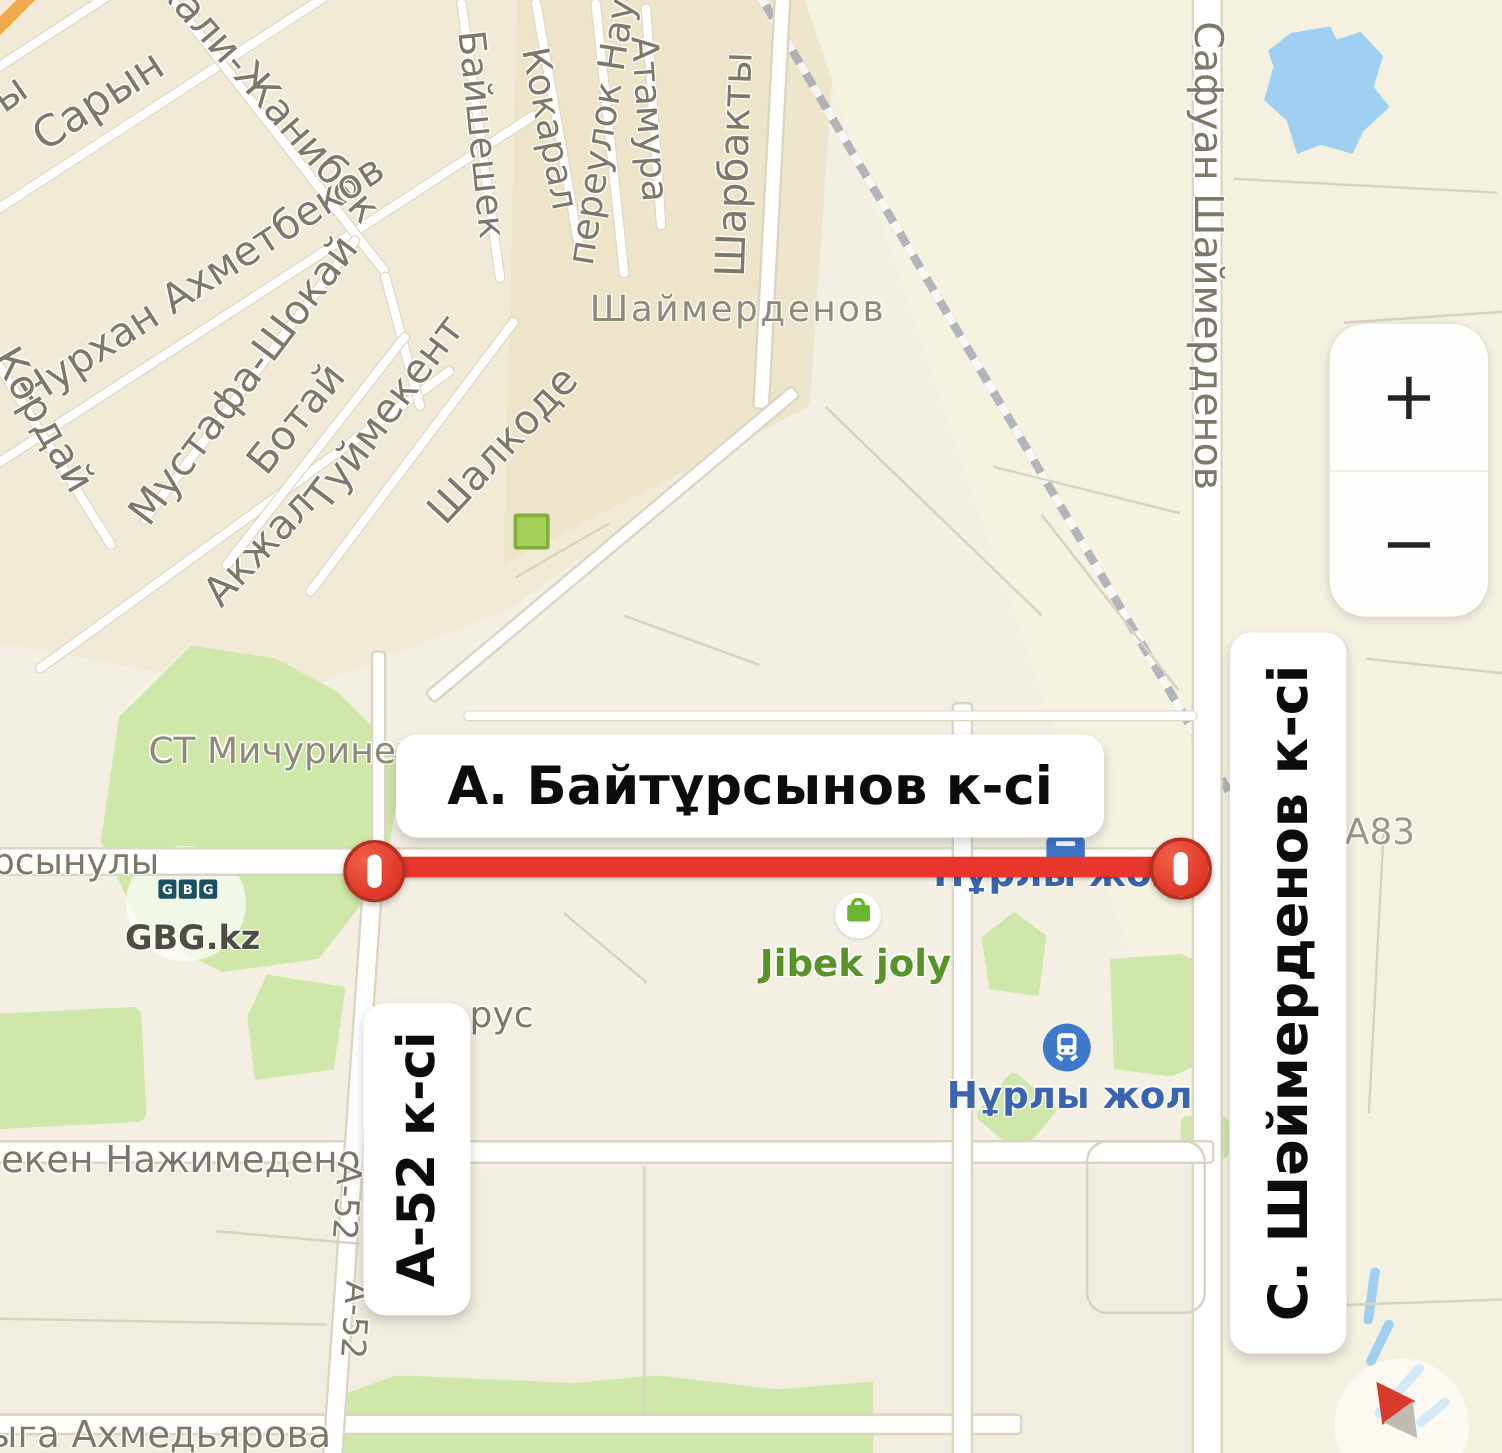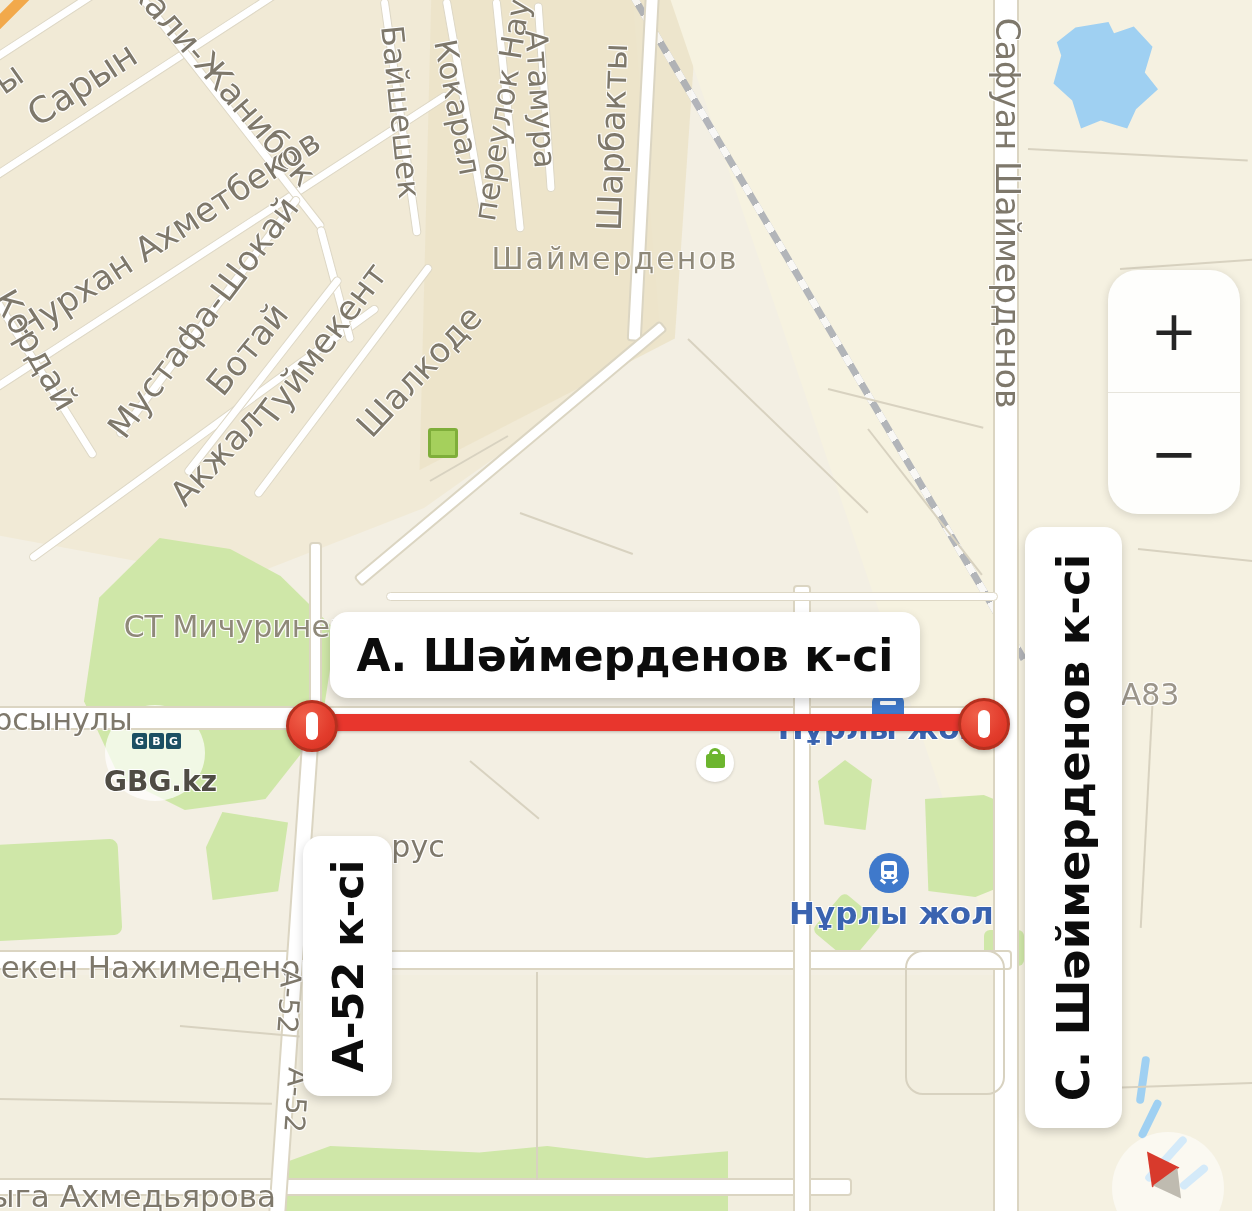--- a/index.html
+++ b/index.html
@@ -174,20 +174,21 @@
     <i>G</i>
       <i>B</i>
       <i>G</i>
   </div>
   <div class="poi-text" style="left:58px;top:765px;width:205px;font-size:28px;color:#4f4c44;">GBG.kz</div>
 
   <div class="jibek-circle">
     <div class="bag-handle"></div>
     <div class="bag-body"></div>
   </div>
+  <div class="poi-text" style="left:613px;top:785px;width:200px;font-size:31px;color:#579326;">Jibek joly</div>
 
   <div style="position:absolute;left:872px;top:696px;width:32px;height:26px;background:#3f79cb;border-radius:6px;z-index:4;">
     <div style="position:absolute;left:8px;top:5px;width:16px;height:4px;background:#fff;border-radius:1px;"></div>
   </div>
   <div class="poi-text" style="left:775px;top:710px;width:210px;font-size:31px;color:#3a63b0;z-index:4;">Нұрлы жол</div>
 
   <div class="train-circle" style="left:869px;top:853px;">
     <div class="tbody"></div>
     <div class="twin"></div>
     <div class="twheel" style="left:15px;"></div>
@@ -199,21 +200,21 @@
 
   <div class="redline" style="left:306px;top:714px;width:684px;height:17px;"></div>
   <div class="marker" style="left:286px;top:700px;">
     <div class="bar"></div>
   </div>
   <div class="marker" style="left:958px;top:698px;">
     <div class="bar"></div>
   </div>
 
   <div class="wbox" style="left:330px;top:612px;width:590px;height:86px;">
-    <span style="font-size:44px;">А. Шәймерденов к-сі</span>
+    <span style="font-size:44px;">А. Байтұрсынов к-сі</span>
   </div>
   <div class="wbox" style="left:303px;top:836px;width:89px;height:260px;">
     <span style="font-size:43px;transform:rotate(-90deg);">А-52 к-сі</span>
   </div>
   <div class="wbox" style="left:1025px;top:527px;width:97px;height:601px;">
     <span style="font-size:45px;transform:rotate(-90deg);">С. Шәймерденов к-сі</span>
   </div>
 
   <div class="zoompanel">
     <div class="zoombtn">+</div>

